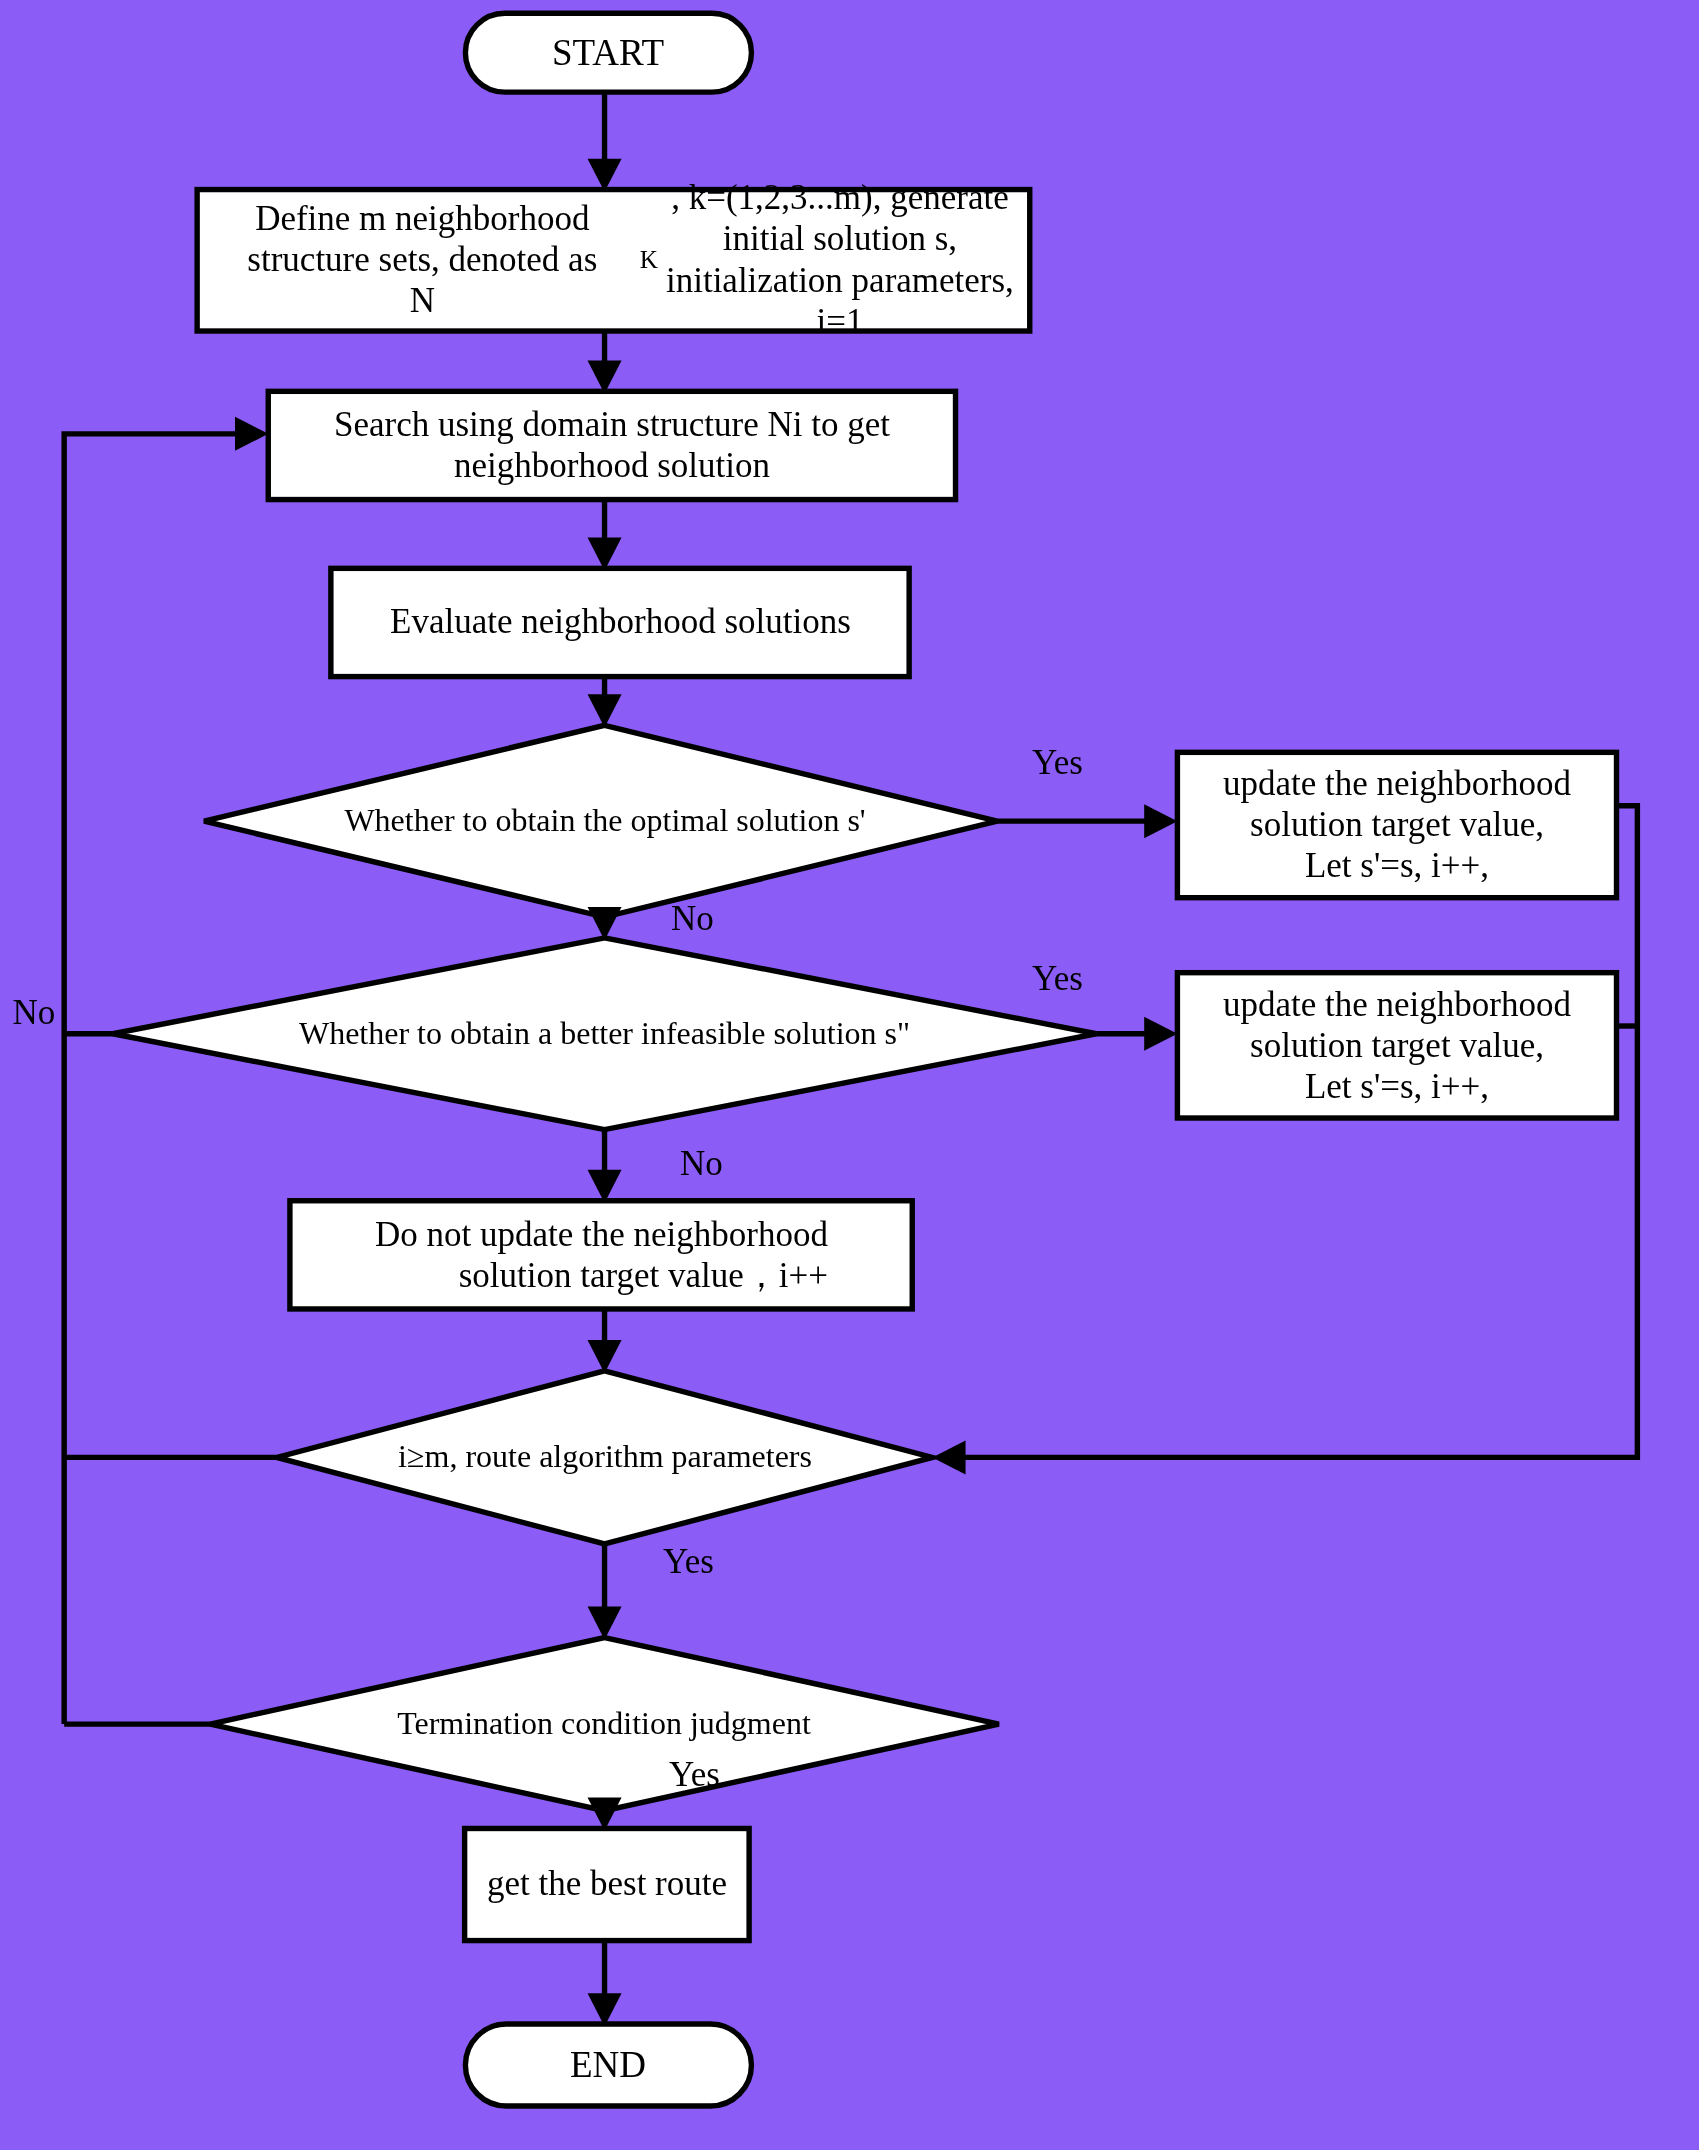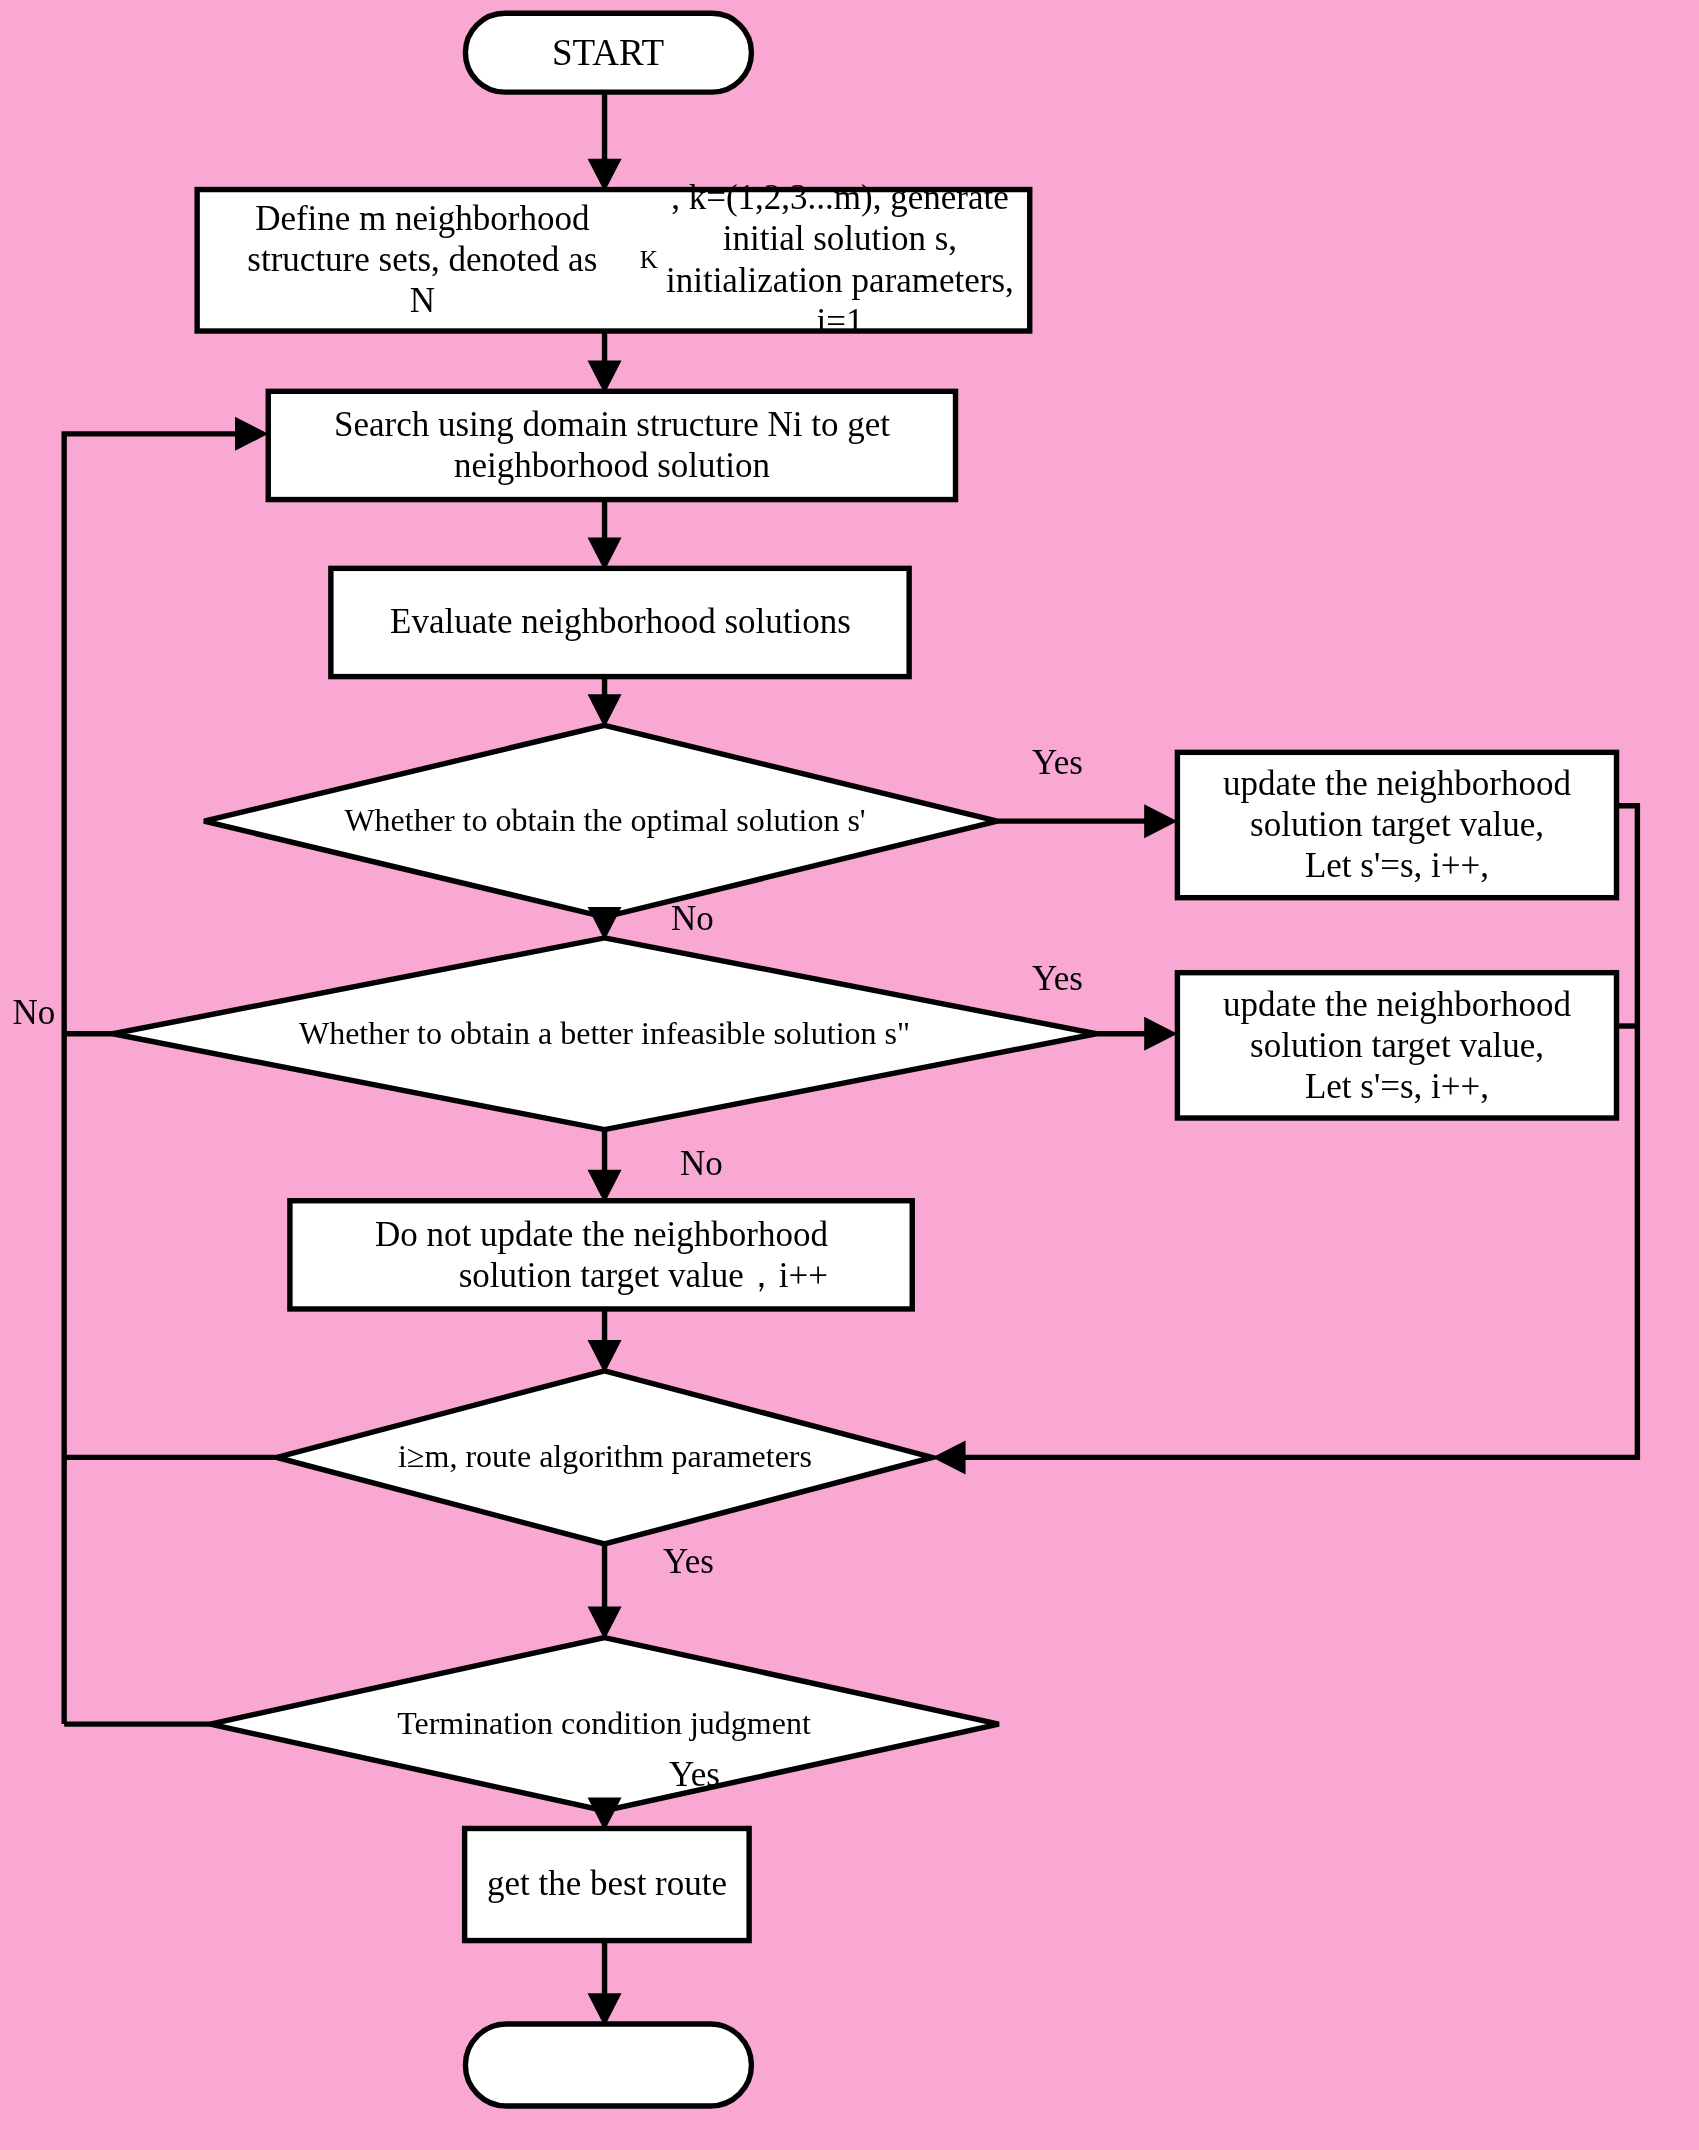--- a/index.html
+++ b/index.html
@@ -4,21 +4,21 @@
 <style>
   html, body {
     margin: 0;
     padding: 0;
     background: #ffffff;
   }
   #flowchart-root {
     position: relative;
     width: 1700px;
     height: 2151px;
-    background: #f9a8d4;
+    background: #8b5cf6;
     font-family: "Liberation Serif", "DejaVu Serif", serif;
   }
   svg#flow-svg {
     position: absolute;
     top: 0; left: 0;
     width: 1700px;
     height: 2151px;
     display: block;
   }
   .shape-stroke {
@@ -166,20 +166,21 @@
   <div class="node-text proc-label" style="left:1185px; top:973px; width:424px; height:145px;">update the neighborhood<br>solution target value,<br>Let s'=s, i++,</div>
 
   <div class="node-text proc-label" style="left:298px; top:1201px; width:607px; height:108px;text-align:right;">Do not update the neighborhood<br>solution target value，i++</div>
 
   <div class="node-text dec-label" style="left:311px; top:1426px; width:588px; height:62px;">i≥m, route algorithm parameters</div>
 
   <div class="node-text proc-label" style="left:465px; top:1828px; width:284px; height:112px;">get the best route</div>
 
   <div class="node-text dec-label" style="left:295px; top:1693px; width:618px; height:62px;">Termination condition judgment</div>
 
+  <div class="node-text terminal-label" style="left:465px; top:2024px; width:286px; height:82px;">END</div>
 
   <div class="edge-label" style="left:1032px; top:743px;">Yes</div>
 
   <div class="edge-label" style="left:671px; top:899px;">No</div>
 
   <div class="edge-label" style="left:1032px; top:959px;">Yes</div>
 
   <div class="edge-label" style="left:680px; top:1144px;">No</div>
 
   <div class="edge-label" style="left:12.4px; top:993px;">No</div>

